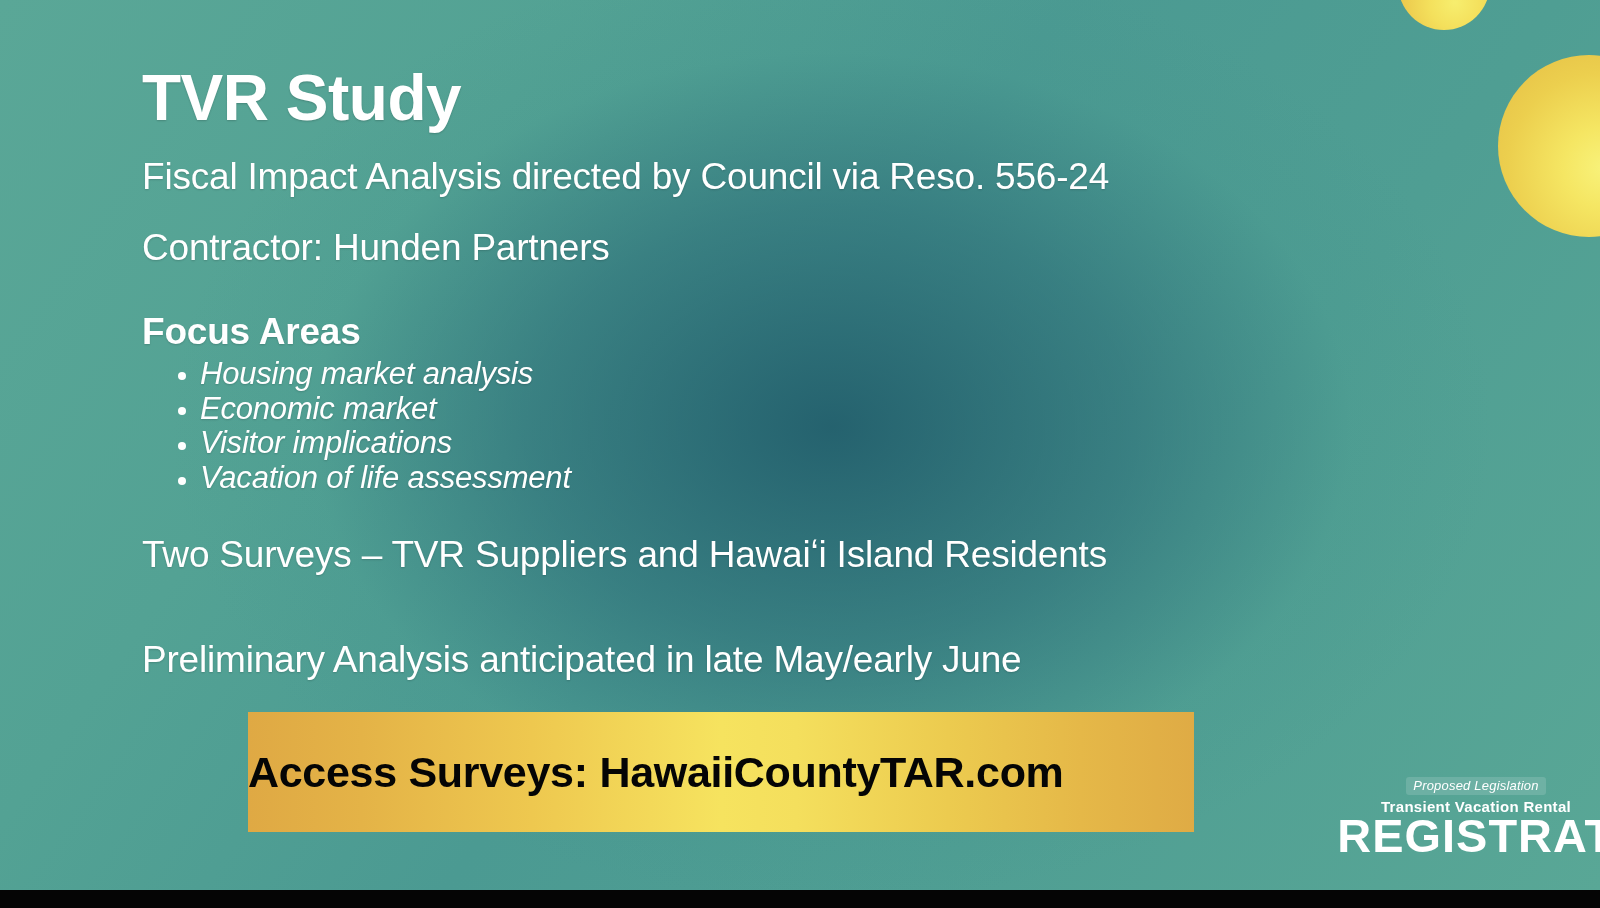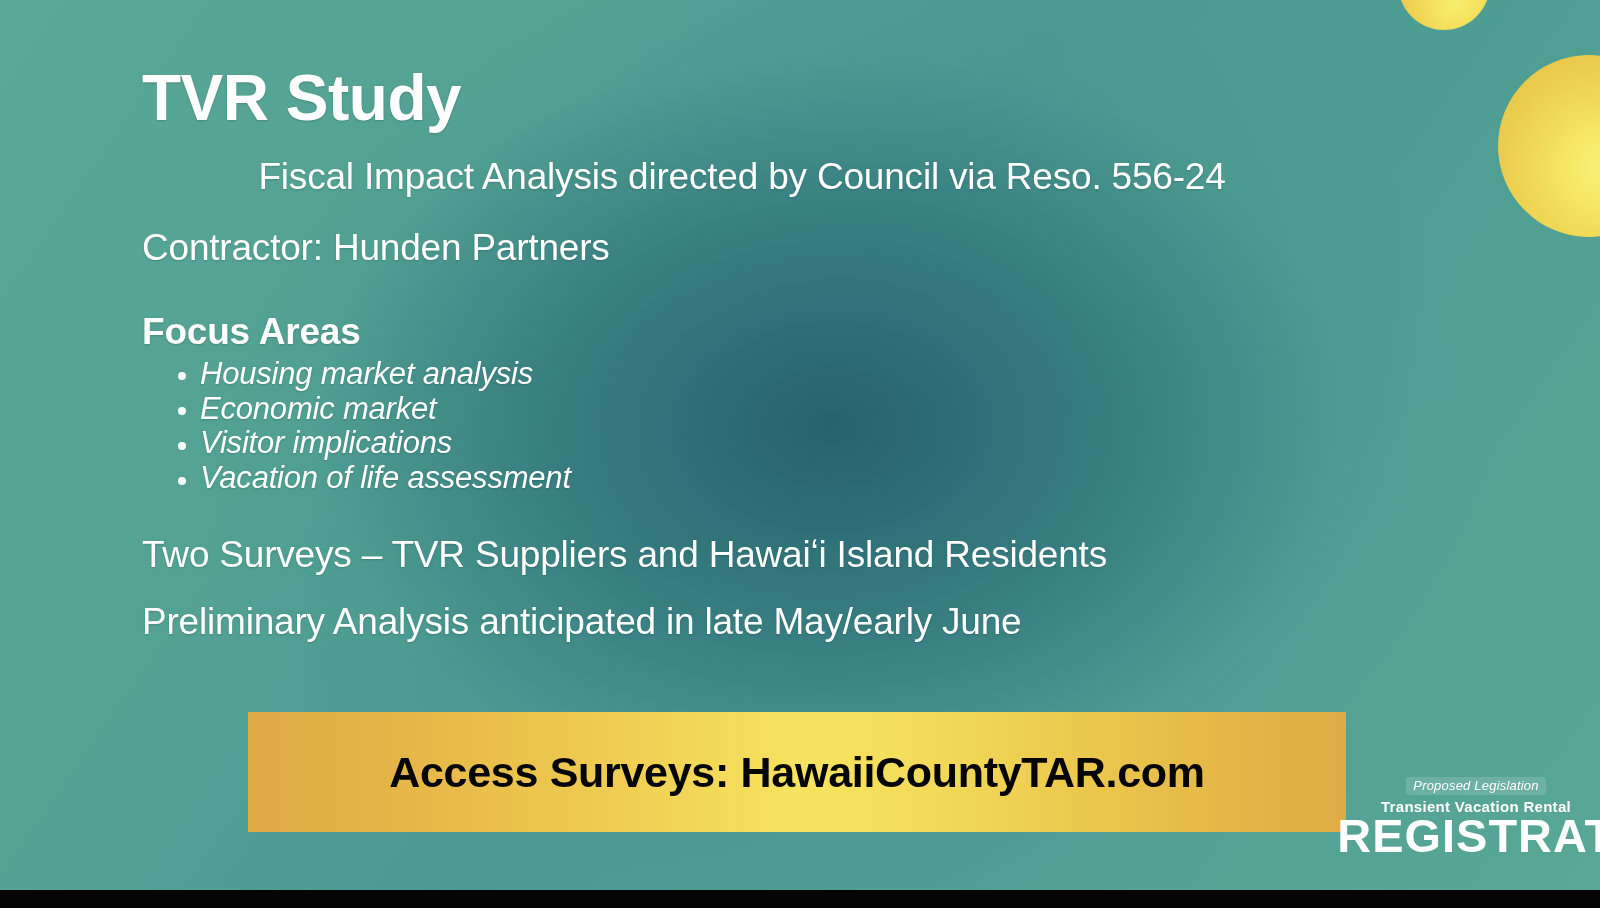--- a/index.html
+++ b/index.html
@@ -49,21 +49,21 @@
     margin-bottom:26px;
     text-shadow:0 1px 2px rgba(0,0,0,0.18);
   }
   .line {
     font-size:37px;
     font-weight:400;
     line-height:1.12;
     letter-spacing:-0.2px;
     text-shadow:0 1px 2px rgba(0,0,0,0.16);
   }
-  #line-fiscal { margin-top:0;text-align:center; }
+  #line-fiscal { margin-top:0; }
   #line-contractor { margin-top:30px; }
   #focus-heading { margin-top:42px; font-size:37px; font-weight:bold; letter-spacing:-0.2px;
                    text-shadow:0 1px 2px rgba(0,0,0,0.16); }
   #focus-list {
     list-style:none;
     margin-top:4px;
     padding-left:36px;
     font-style:italic;
   }
   #focus-list li {
@@ -75,33 +75,32 @@
     text-shadow:0 1px 2px rgba(0,0,0,0.16);
   }
   #focus-list li .bullet {
     position:absolute;
     left:0; top:0.5em;
     width:8px; height:8px;
     background:#ffffff;
     border-radius:50%;
   }
   #line-surveys { margin-top:38px; }
-  #line-preliminary { margin-top:26px; }
+  #line-preliminary { margin-top:64px; }
   
   #cta-banner {
     position:absolute;
     left:248px; top:712px;
-    width:1098px; height:120px;
+    width:946px; height:120px;
     background:linear-gradient(to right,
         #dfa944 0%, #e4b347 12%, #eec84f 30%,
         #f6e35f 50%, #f4df5d 58%, #eccb4f 74%,
         #e5b848 88%, #dfab45 100%);
     display:flex;
     align-items:center;
-    justify-content:center;
   }
   #cta-text {
     color:#050505;
     font-size:43px;
     font-weight:bold;
     letter-spacing:-0.3px;
     white-space:nowrap;
   }
   
   #logo-lockup {

